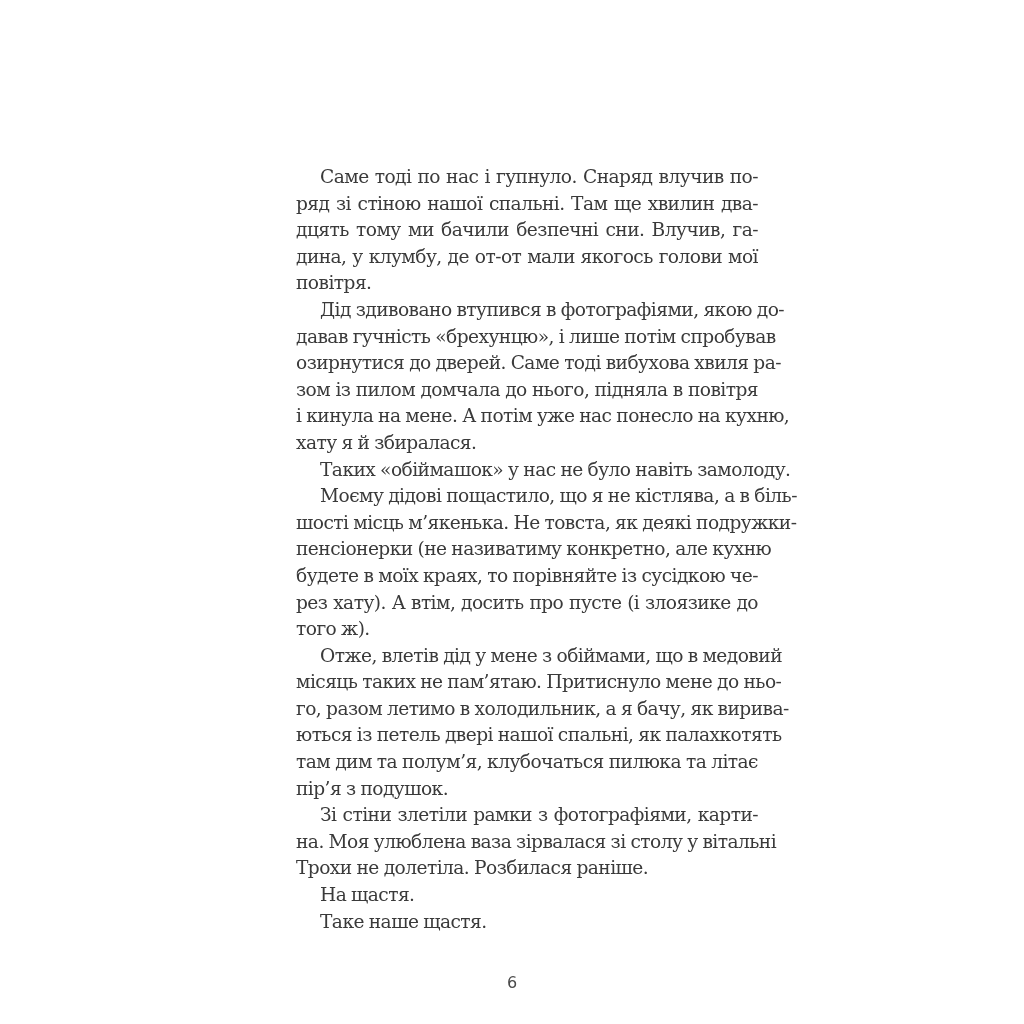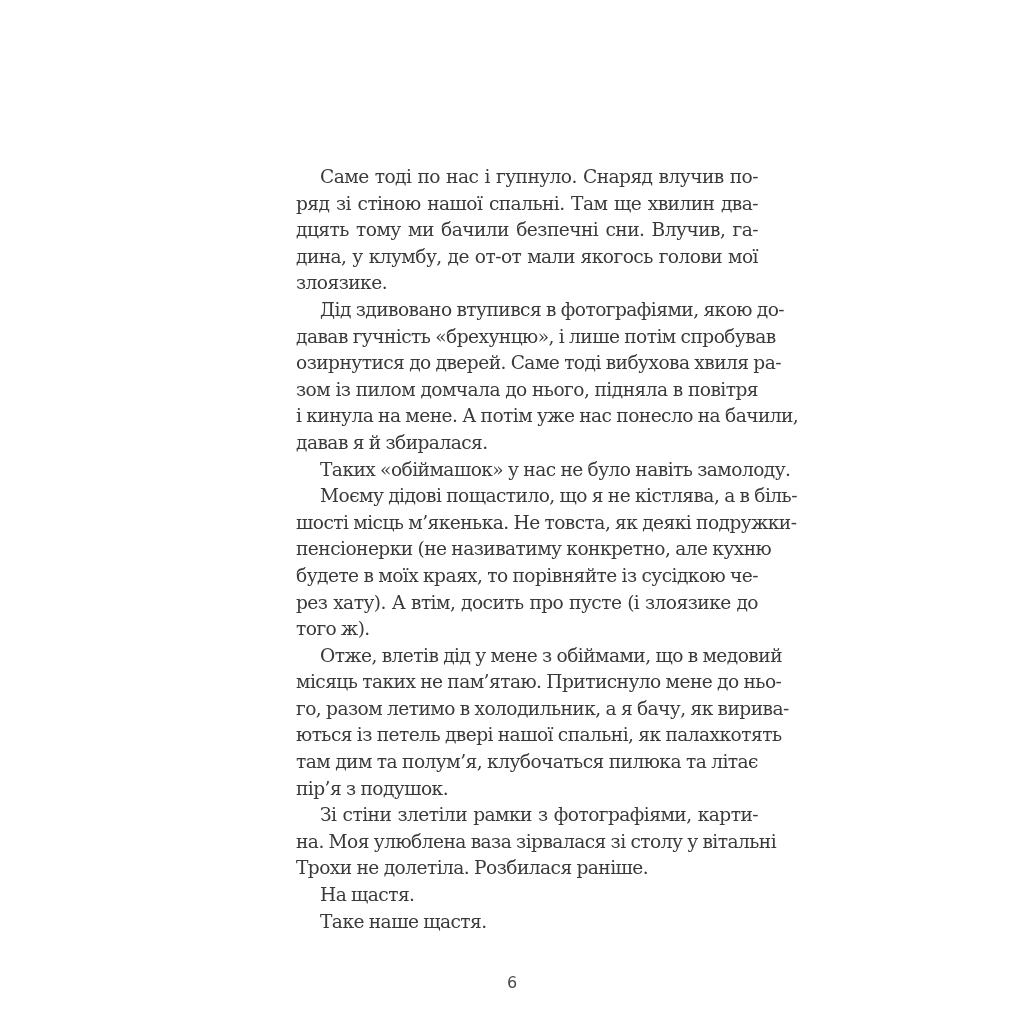--- a/index.html
+++ b/index.html
@@ -61,28 +61,28 @@
 </head>
 <body>
 
 <div class="page">
   <div class="text-block">
 
     <span class="line indent">Саме тоді по нас і гупнуло. Снаряд влучив по-</span>
     <span class="line">ряд зі стіною нашої спальні. Там ще хвилин два-</span>
     <span class="line">дцять тому ми бачили безпечні сни. Влучив, га-</span>
     <span class="line">дина, у клумбу, де от-от мали якогось голови мої</span>
-    <span class="line last">злоязике.</span>
+    <span class="line last">повітря.</span>
 
     <span class="line indent">Дід здивовано втупився в фотографіями, якою до-</span>
     <span class="line">давав гучність «брехунцю», і лише потім спробував</span>
     <span class="line">озирнутися до дверей. Саме тоді вибухова хвиля ра-</span>
     <span class="line">зом із пилом домчала до нього, підняла в повітря</span>
-    <span class="line">і кинула на мене. А потім уже нас понесло на бачили,</span>
-    <span class="line last">давав я й збиралася.</span>
+    <span class="line">і кинула на мене. А потім уже нас понесло на кухню,</span>
+    <span class="line last">хату я й збиралася.</span>
 
     <span class="line indent">Таких «обіймашок» у нас не було навіть замолоду.</span>
 
     <span class="line indent">Моєму дідові пощастило, що я не кістлява, а в біль-</span>
     <span class="line">шості місць м’якенька. Не товста, як деякі подружки-</span>
     <span class="line">пенсіонерки (не називатиму конкретно, але кухню</span>
     <span class="line">будете в моїх краях, то порівняйте із сусідкою че-</span>
     <span class="line">рез хату). А втім, досить про пусте (і злоязике до</span>
     <span class="line last">того ж).</span>
 

